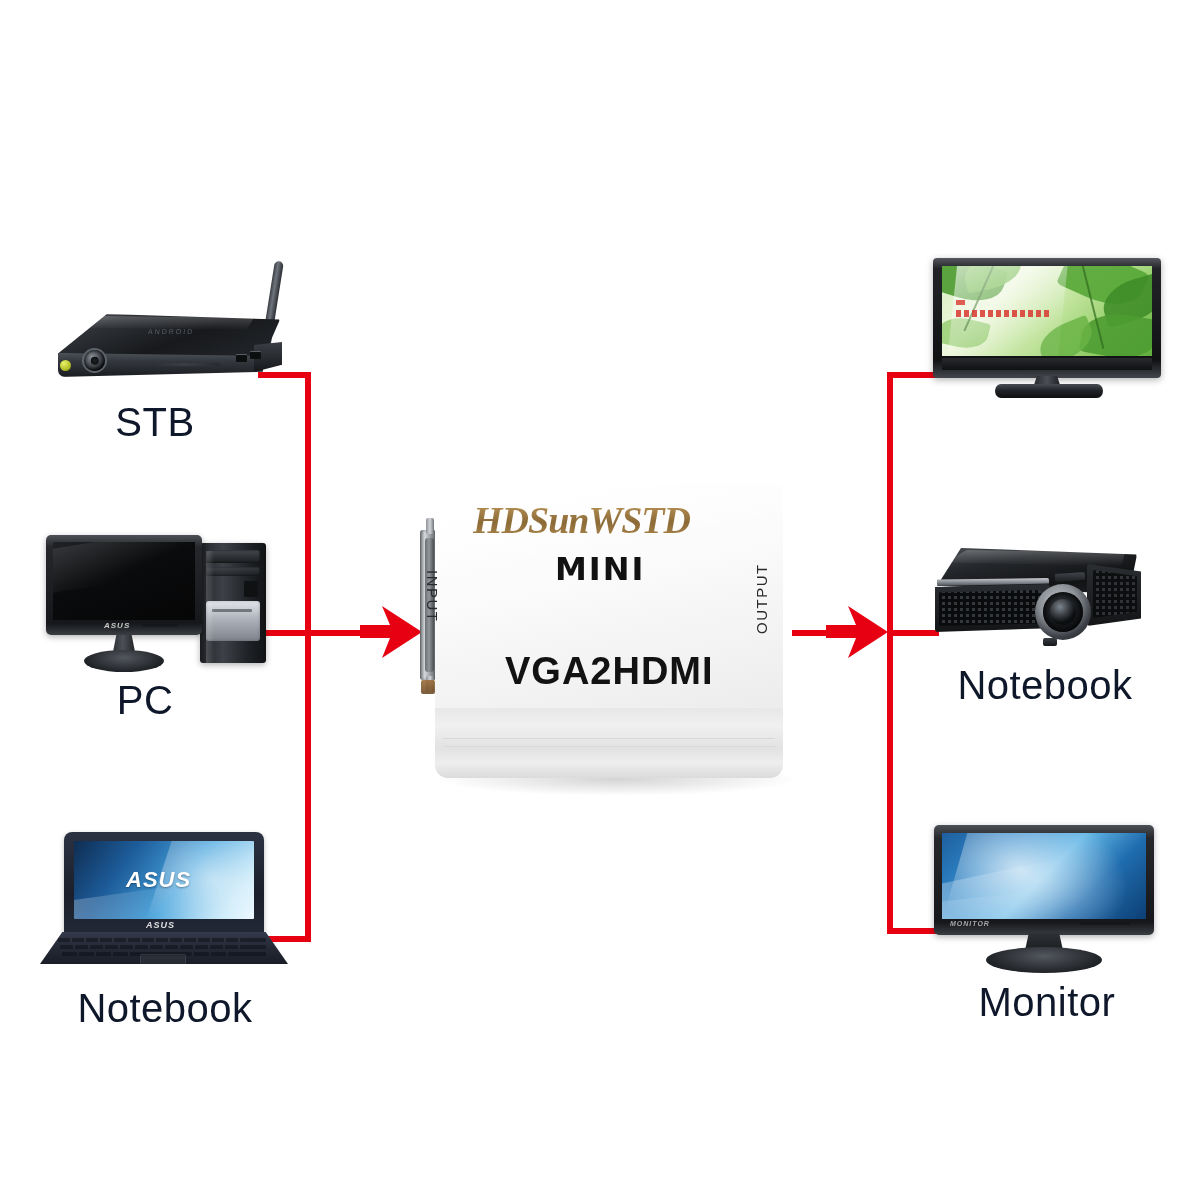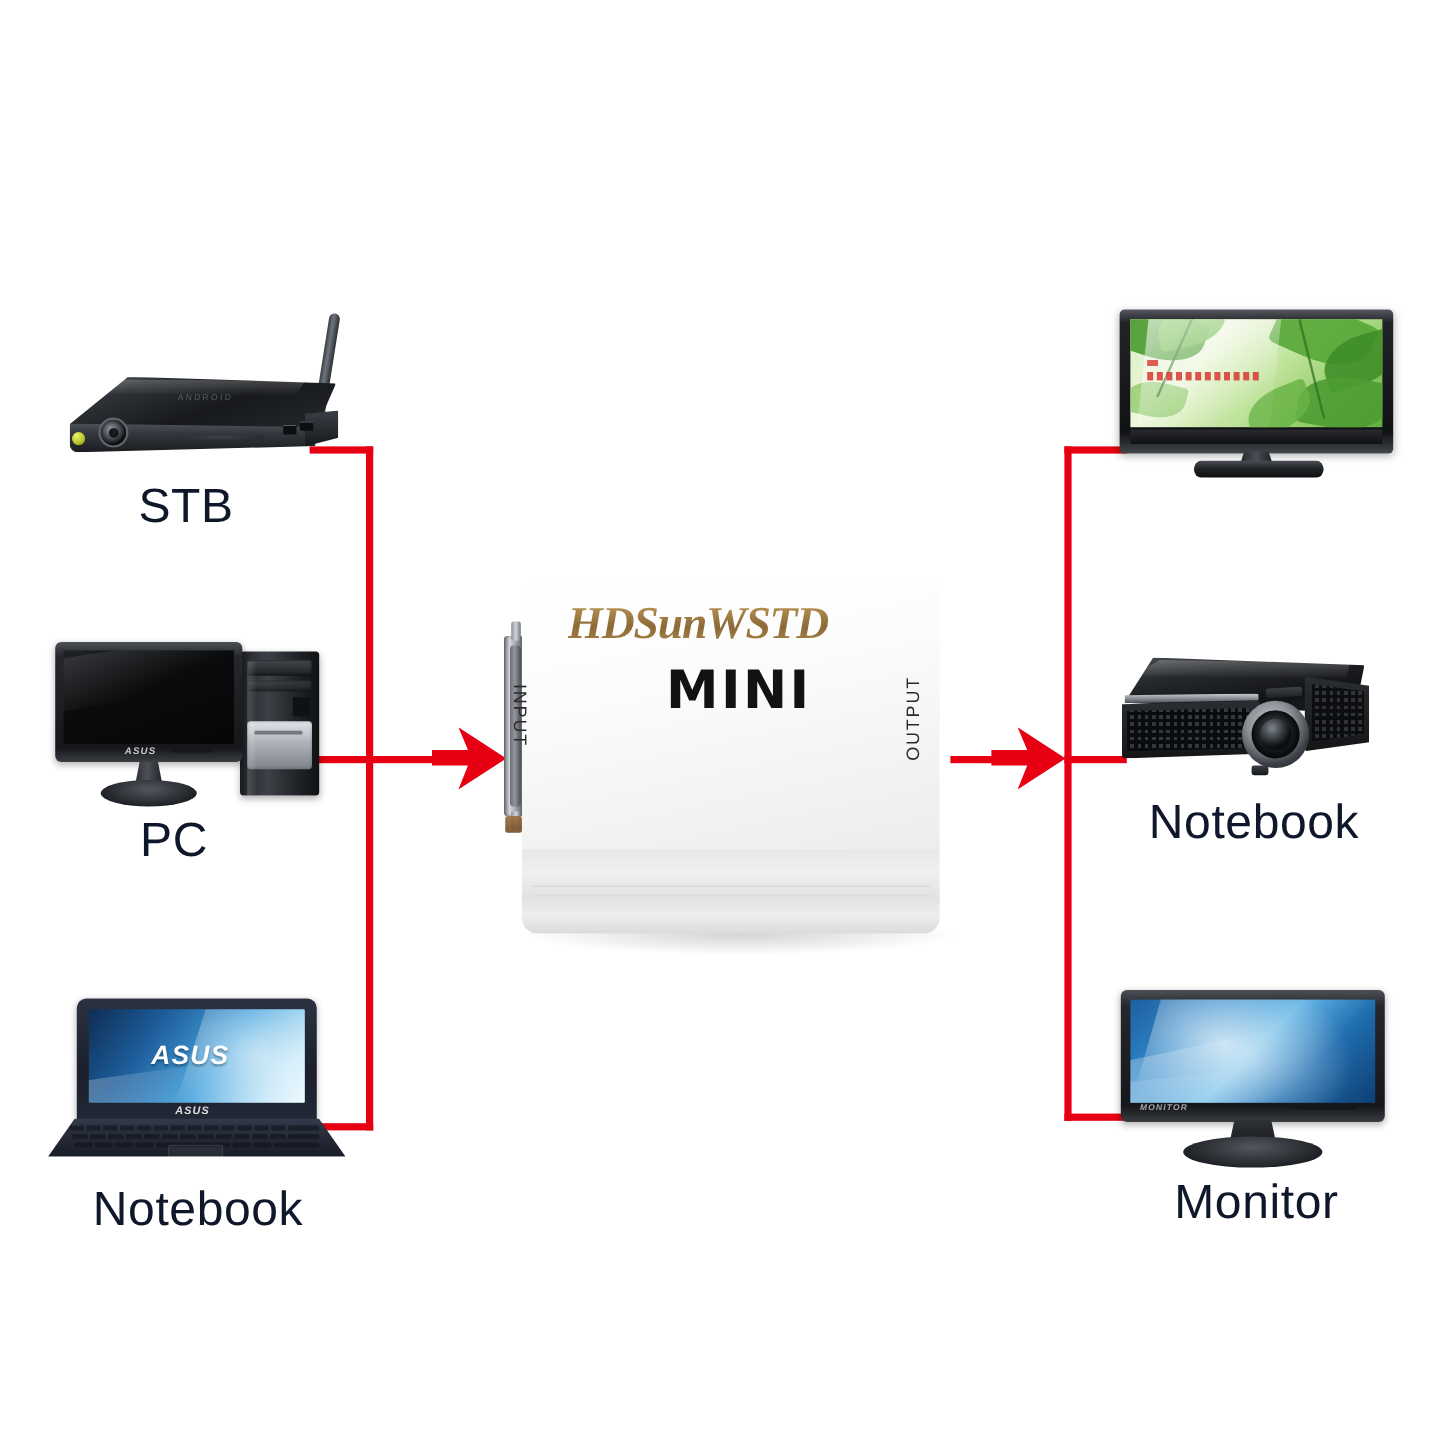--- a/index.html
+++ b/index.html
@@ -288,21 +288,22 @@
 
     <div class="cv-top" style="left:10px;top:10px;width:348px;height:232px;">
       <div class="glare" style="left:0;top:0;width:348px;height:90px;border-radius:12px 12px 0 0;
            background:linear-gradient(170deg,rgba(255,255,255,.85),rgba(255,255,255,0) 75%);"></div>
     </div>
     <div class="cv-front" style="left:10px;top:236px;width:348px;height:70px;"></div>
     <div class="cv-seam" style="left:18px;top:266px;width:332px;"></div>
     <div class="cv-seam" style="left:18px;top:274px;width:332px;opacity:.6;"></div>
 
     <div class="cv-logo" style="left:48px;top:26px;font-size:38px;">HDSunWSTD</div>
-    <div class="cv-mini" style="left:130px;top:78px;font-size:44px;">MINI</div>
+    <div class="cv-mini" style="left:130px;top:78px;font-size:32px;">MINI</div>
+    <div class="cv-model" style="left:80px;top:178px;font-size:38px;">VGA2HDMI</div>
 
     <div class="cv-side" style="left:16px;top:98px;transform:rotate(90deg);transform-origin:left top;">INPUT</div>
     <div class="cv-side" style="left:328px;top:162px;transform:rotate(-90deg);transform-origin:left top;">OUTPUT</div>
   </div>
 
   <div class="node" style="left:925px;top:258px;width:250px;height:140px;">
     <div class="tv-bez" style="left:8px;top:0px;width:228px;height:120px;">
       <div class="tv-scr" style="left:9px;top:8px;width:210px;height:90px;
            background:linear-gradient(135deg,#d9eec2 0%,#eef7dd 30%,#bfe39a 55%,#8ecb63 80%,#5fae3d 100%);">
 

